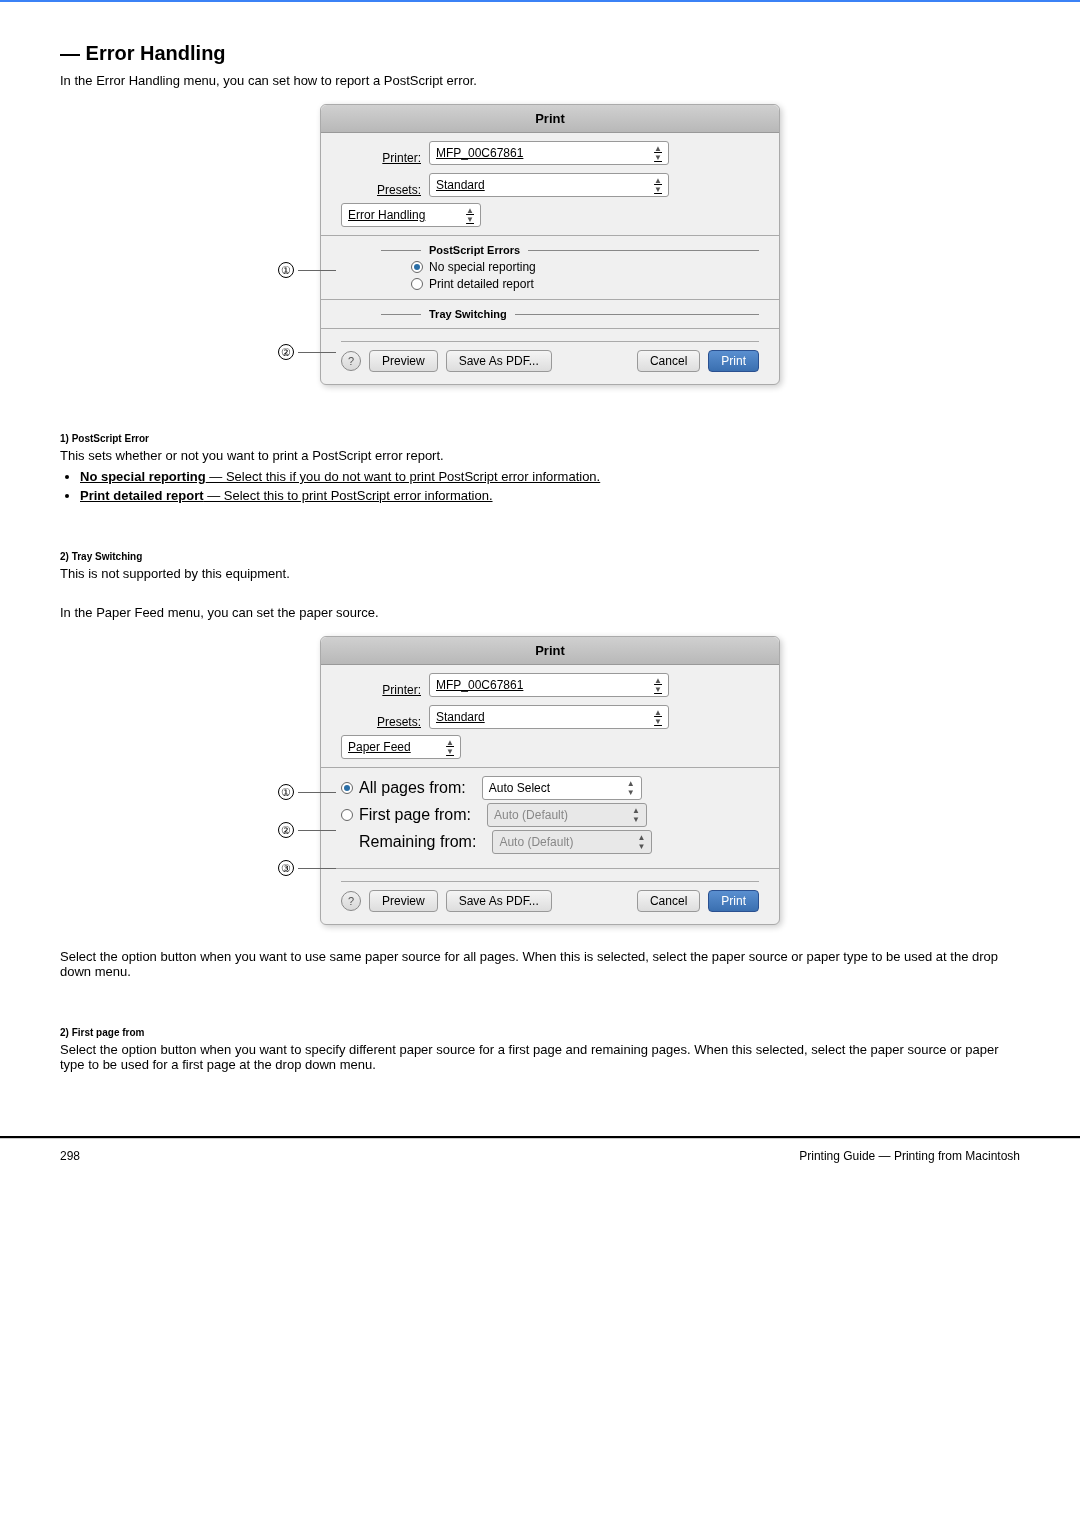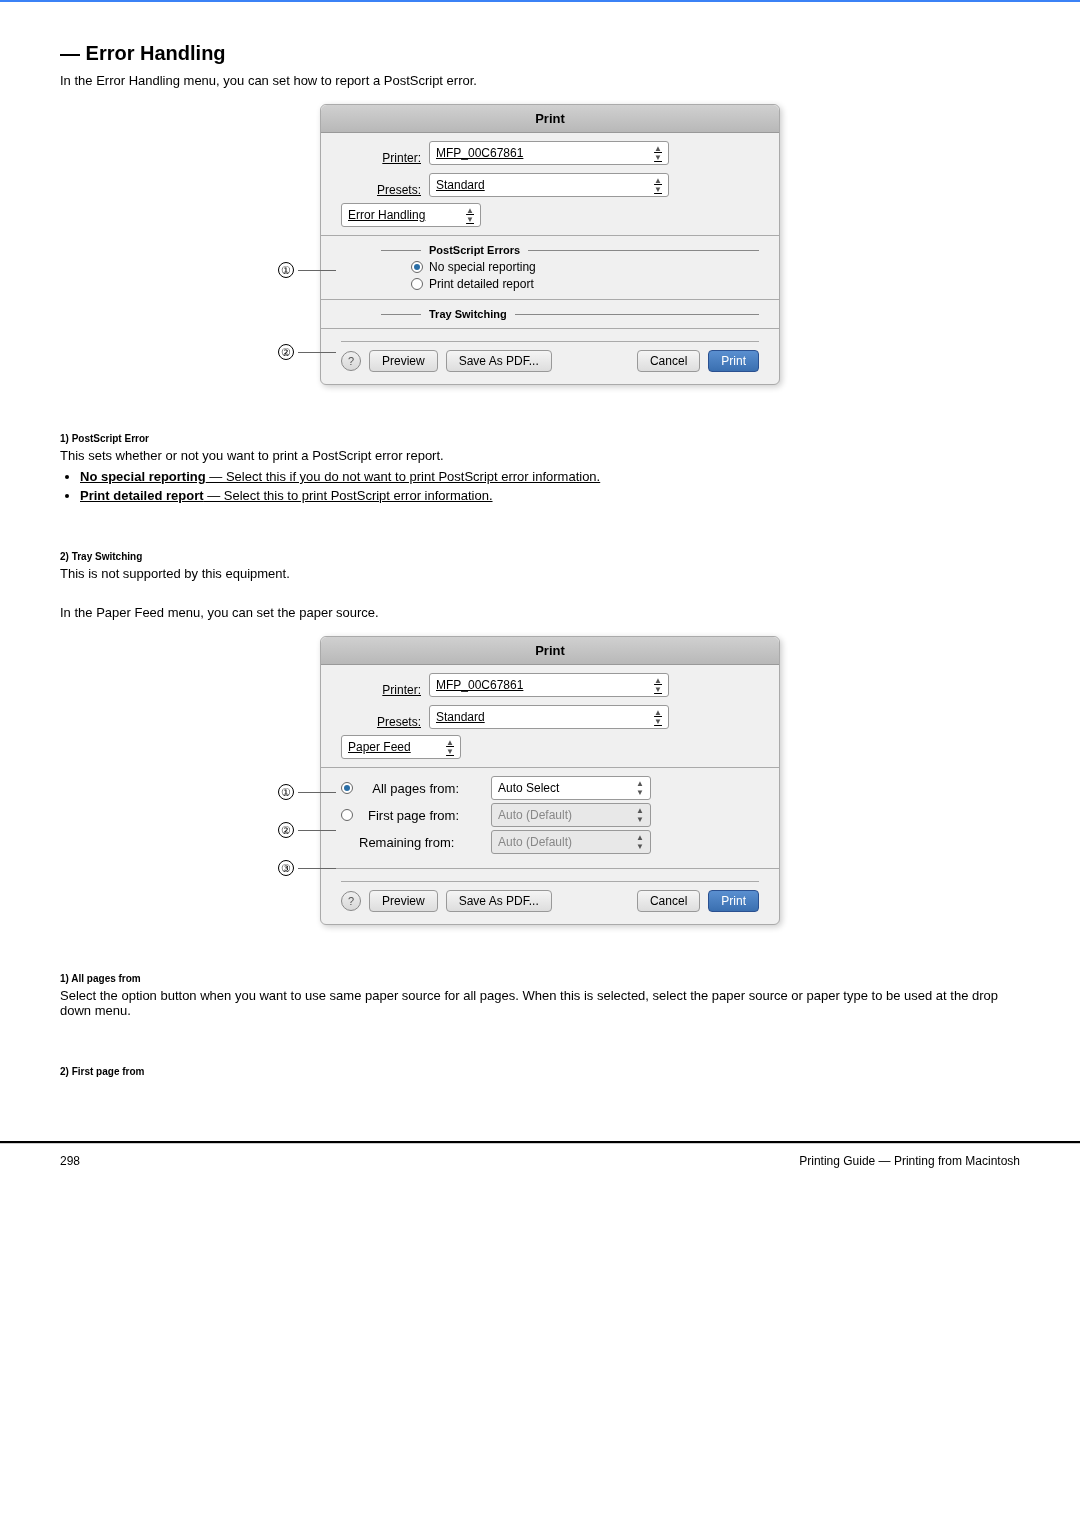--- a/index.html
+++ b/index.html
@@ -234,22 +234,22 @@
     
     .pf-row {
       display: flex;
       align-items: center;
       margin: 3px 20px 3px 20px;
       font-size: 12px;
     }
     .pf-row-label {
       text-align: right;
       min-width: 120px;
-      margin-right: 24px;
-      font-size: 13px;
+      margin-right: 8px;
+      font-size: 16px;
     }
   </style>
 </head>
 <body>
 
 <div class="page">
 
   <div class="content-section">
     <div class="section-title">— Error Handling</div>
     <div class="section-desc">In the Error Handling menu, you can set how to report a PostScript error.</div>
@@ -432,23 +432,23 @@
           </div>
           <div class="footer-right">
             <button class="btn">Cancel</button>
             <button class="btn btn-primary">Print</button>
           </div>
         </div>
       </div>
     </div>
 
     <div style="margin-top:16px;">
-      <div class="sub-heading">1) All pages from</div>
       <div class="sub-desc">Select the option button when you want to use same paper source for all pages.  When this is selected, select the paper source or paper type to be used at the drop down menu.</div>
       <div class="sub-heading">2) First page from</div>
+      <div class="sub-desc">Select the option button when you want to specify different paper source for a first page and remaining pages.  When this selected, select the paper source or paper type to be used for a first page at the drop down menu.</div>
     </div>
   </div>
 
 </div>
 
 <div class="page-footer">
   <span>298</span>
   <span>Printing Guide — Printing from Macintosh</span>
 </div>
 

